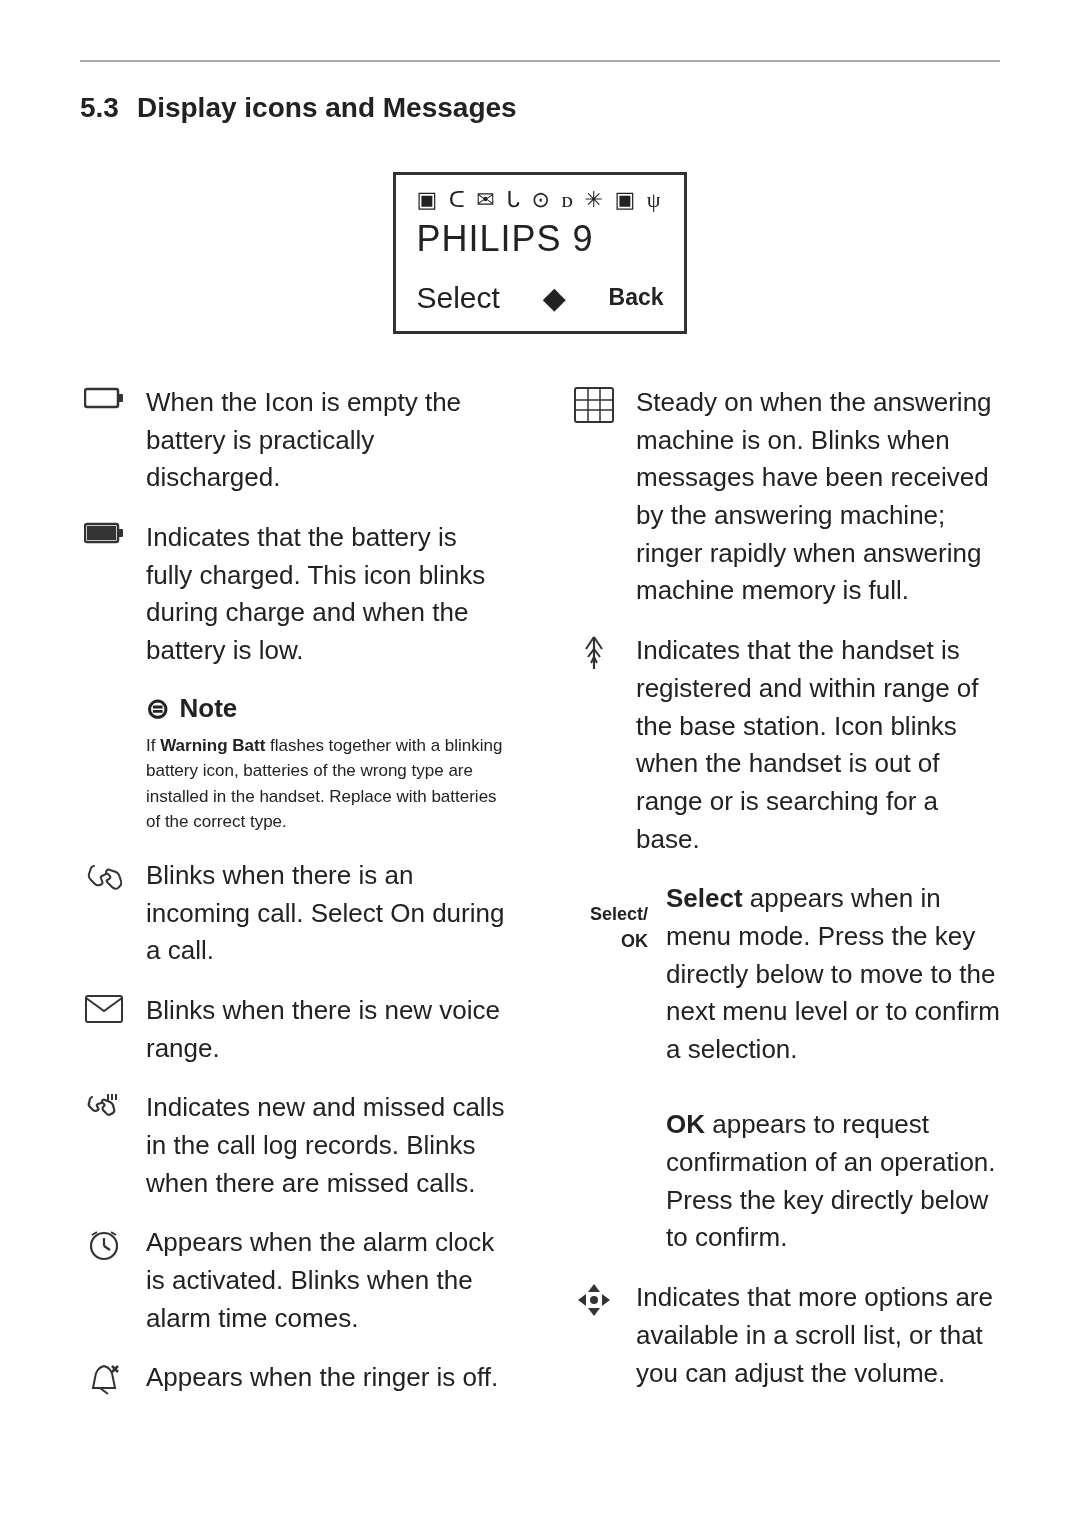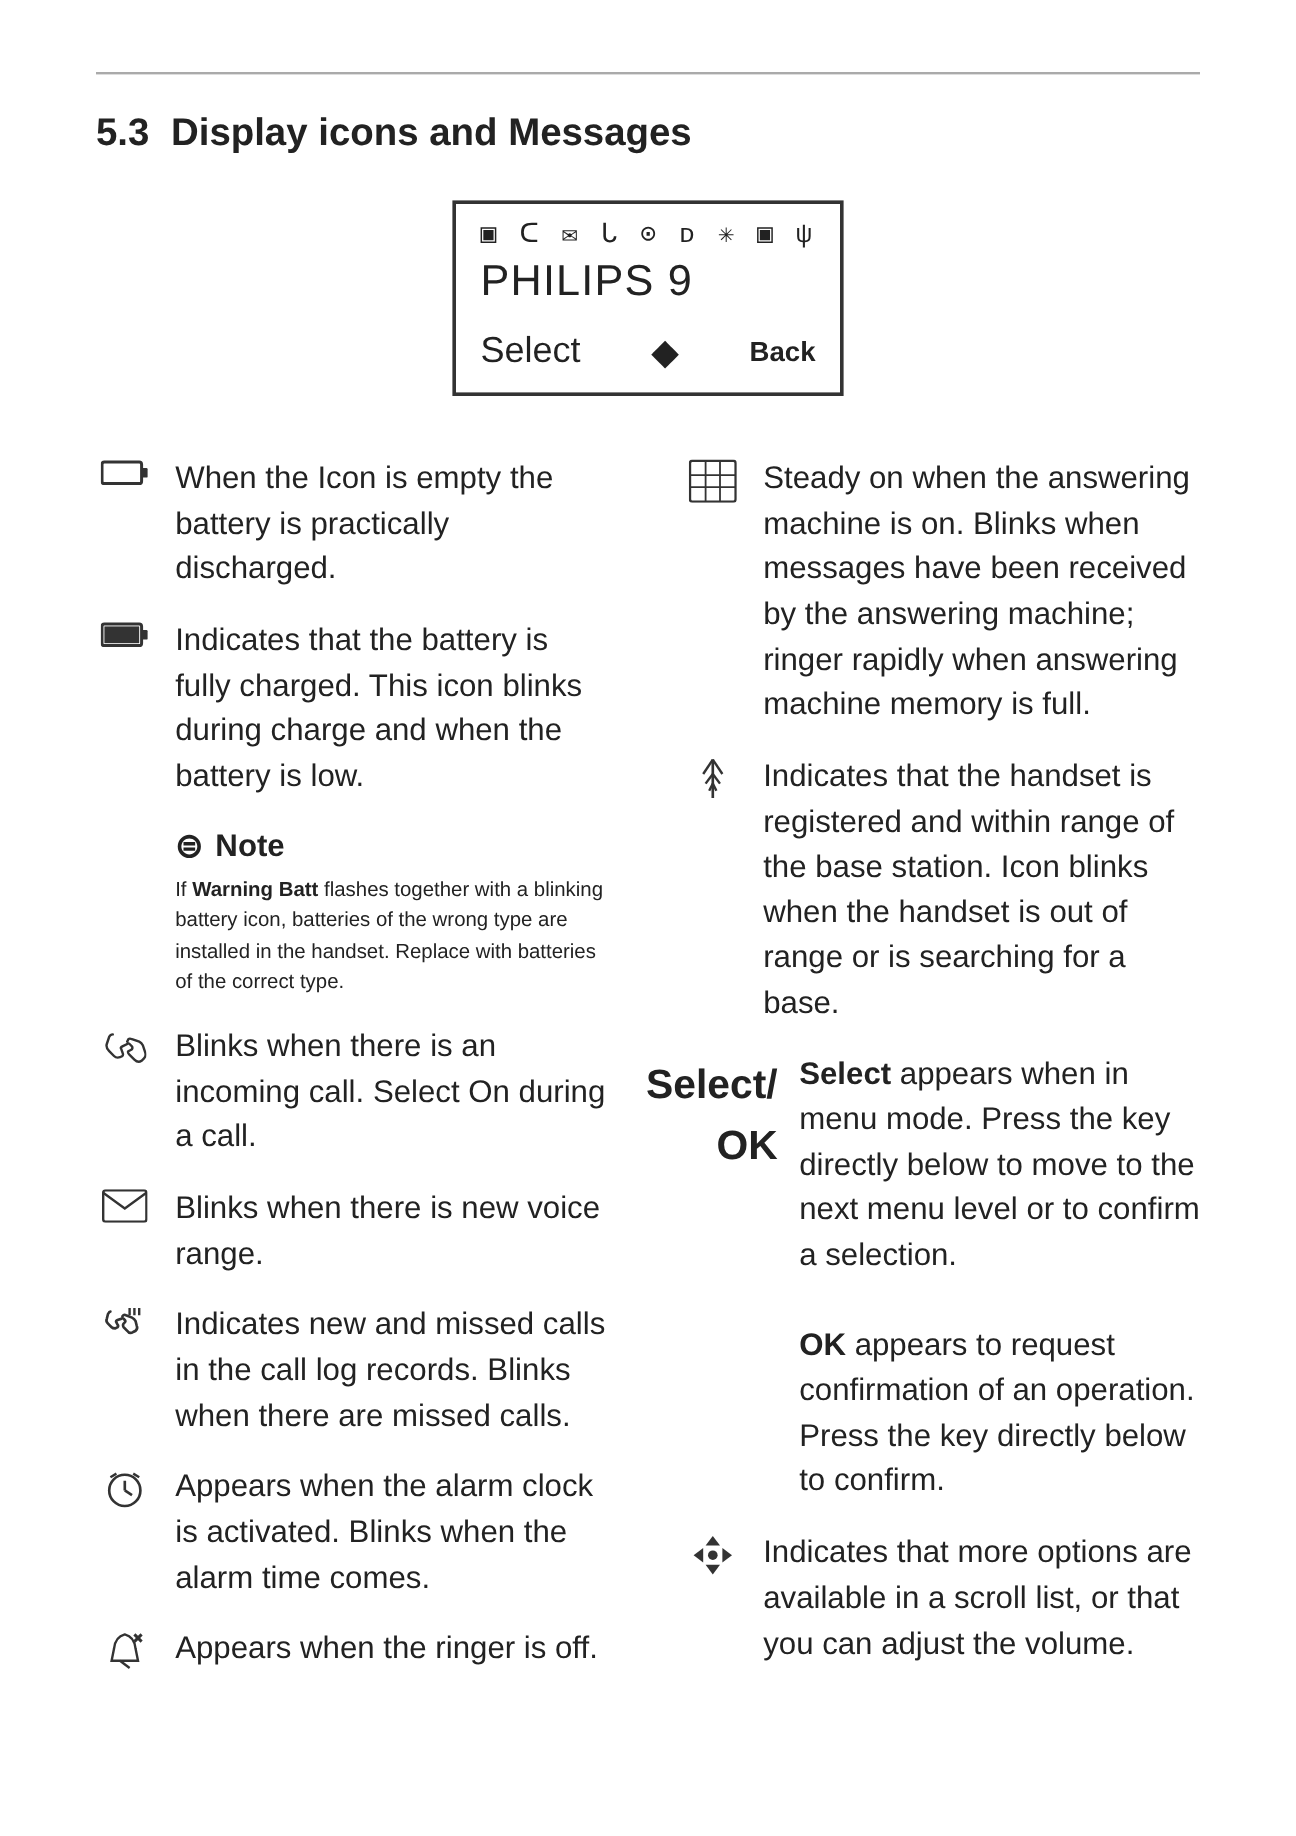--- a/index.html
+++ b/index.html
@@ -13,23 +13,23 @@
       position: relative;
     }
     .page {
       padding: 60px 80px 80px 80px;
     }
     .top-rule {
       border-top: 2px solid #aaa;
       margin-bottom: 30px;
     }
     .section-heading {
-      font-size: 32px;
+      font-size: 28px;
       font-weight: bold;
-      margin-bottom: 38px;
+      margin-bottom: 48px;
     }
     .section-heading span.num {
       margin-right: 18px;
     }
     
     .phone-display-container {
       display: flex;
       justify-content: center;
       margin-bottom: 50px;
     }
@@ -120,21 +120,21 @@
   <div class="top-rule"></div>
 
   <div class="section-heading">
     <span class="num">5.3</span><span>Display icons and Messages</span>
   </div>
 
   <div class="phone-display-container">
     <div class="phone-display">
       <div class="phone-icons-row">
         
-        <span style="font-family: Liberation Mono, monospace; font-size:22px; letter-spacing:3px;margin-top:37px;">▣ ᑕ ✉ ᒐ ⊙ ᴅ ✳ ▣ ψ</span>
+        <span style="font-family: Liberation Serif, serif; font-size:22px; letter-spacing:3px;margin-top:37px;">▣ ᑕ ✉ ᒐ ⊙ ᴅ ✳ ▣ ψ</span>
       </div>
       <div class="phone-name-row">PHILIPS 9</div>
       <div class="phone-softkeys-row">
         <span style="font-size:30px;">Select</span>
         <span style="font-size:30px;">◆</span>
         <span style="font-size:23px;font-weight:bold;">Back</span>
       </div>
     </div>
   </div>
 
@@ -281,21 +281,21 @@
             <line x1="18" y1="22" x2="15" y2="28" stroke="#333" stroke-width="2"></line>
             <line x1="18" y1="22" x2="21" y2="28" stroke="#333" stroke-width="2"></line>
           </svg>
         </div>
         <div class="icon-text">
           Indicates that the handset is registered and within range of the base station. Icon blinks when the handset is out of range or is searching for a base.
         </div>
       </div>
 
       <div class="icon-entry" style="align-items:flex-start;">
-        <div class="icon-cell" style="flex-direction:column; align-items:flex-end; min-width:78px; width:78px; font-size:34px; font-weight:bold; line-height:1.5;">
+        <div class="icon-cell" style="flex-direction:column; align-items:flex-end; min-width:78px; width:78px; font-size:18px; font-weight:bold; line-height:1.5;margin-top:18px;">
           <span>Select/</span>
           <span>OK</span>
         </div>
         <div class="icon-text">
           <b>Select</b> appears when in menu mode. Press the key directly below to move to the next menu level or to confirm a selection.<br><br>
           <b>OK</b> appears to request confirmation of an operation. Press the key directly below to confirm.
         </div>
       </div>
 
       <div class="icon-entry">

